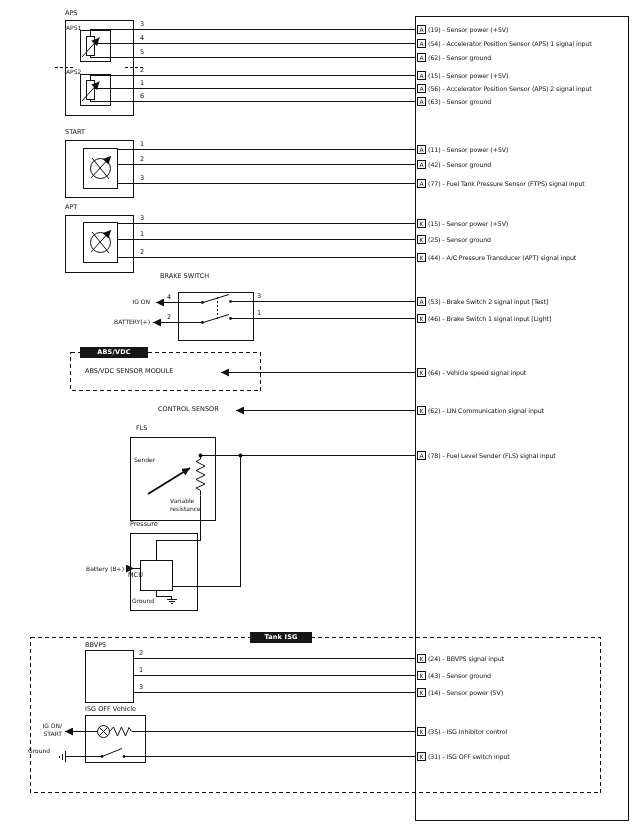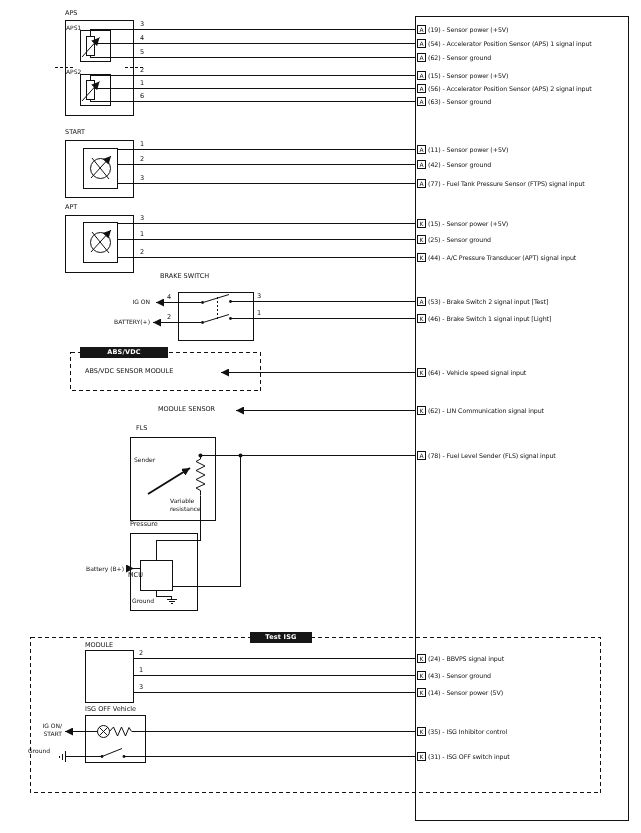--- a/index.html
+++ b/index.html
@@ -168,37 +168,37 @@
   <div class="pn" style="left:140px;top:248px">2</div>
 
   <div class="lbl c" style="left:160px;top:272px;width:110px">BRAKE SWITCH</div>
   <div class="pn" style="left:257px;top:292px">3</div>
   <div class="pn" style="left:257px;top:309px">1</div>
   <div class="pn" style="left:167px;top:293px">4</div>
   <div class="pn" style="left:167px;top:313px">2</div>
   <div class="lbl r s" style="left:112px;top:298px;width:38px">IG ON</div>
   <div class="lbl r s" style="left:98px;top:318px;width:52px">BATTERY(+)</div>
 
-  <div class="hdr" style="left:80px;top:347px;width:88px;height:11px">ABS/VDC</div>
+  <div class="hdr" style="left:80px;top:347px;width:68px;height:11px">ABS/VDC</div>
   <div class="lbl" style="left:85px;top:367px">ABS/VDC SENSOR MODULE</div>
 
-  <div class="lbl" style="left:158px;top:405px">MODULE SENSOR</div>
+  <div class="lbl" style="left:158px;top:405px">CONTROL SENSOR</div>
 
   <div class="lbl c" style="left:136px;top:424px;width:85px">FLS</div>
   <div class="lbl s" style="left:134px;top:456px">Sender</div>
   <div class="lbl c s" style="left:170px;top:497px;width:46px">Variable</div>
   <div class="lbl c s" style="left:170px;top:505px;width:46px">resistance</div>
 
   <div class="lbl c" style="left:130px;top:520px;width:67px">Pressure</div>
   <div class="lbl c" style="left:128px;top:571px;width:32px">MCU</div>
   <div class="lbl r s" style="left:76px;top:565px;width:48px">Battery (B+)</div>
   <div class="lbl s" style="left:132px;top:597px">Ground</div>
 
-  <div class="hdr" style="left:250px;top:632px;width:62px;height:11px">Test ISG</div>
-  <div class="lbl" style="left:85px;top:641px">MODULE</div>
+  <div class="hdr" style="left:250px;top:632px;width:62px;height:11px">Tank ISG</div>
+  <div class="lbl" style="left:85px;top:641px">BBVPS</div>
   <div class="pn" style="left:139px;top:649px">2</div>
   <div class="pn" style="left:139px;top:666px">1</div>
   <div class="pn" style="left:139px;top:683px">3</div>
   <div class="lbl" style="left:85px;top:705px">ISG OFF Vehicle</div>
   <div class="lbl r s" style="left:28px;top:722px;width:34px">IG ON/</div>
   <div class="lbl r s" style="left:28px;top:730px;width:34px">START</div>
   <div class="lbl s" style="left:28px;top:747px">Ground</div>
 
   <div class="pin-row" style="top:24px">
       <span class="pin-box">A</span>

